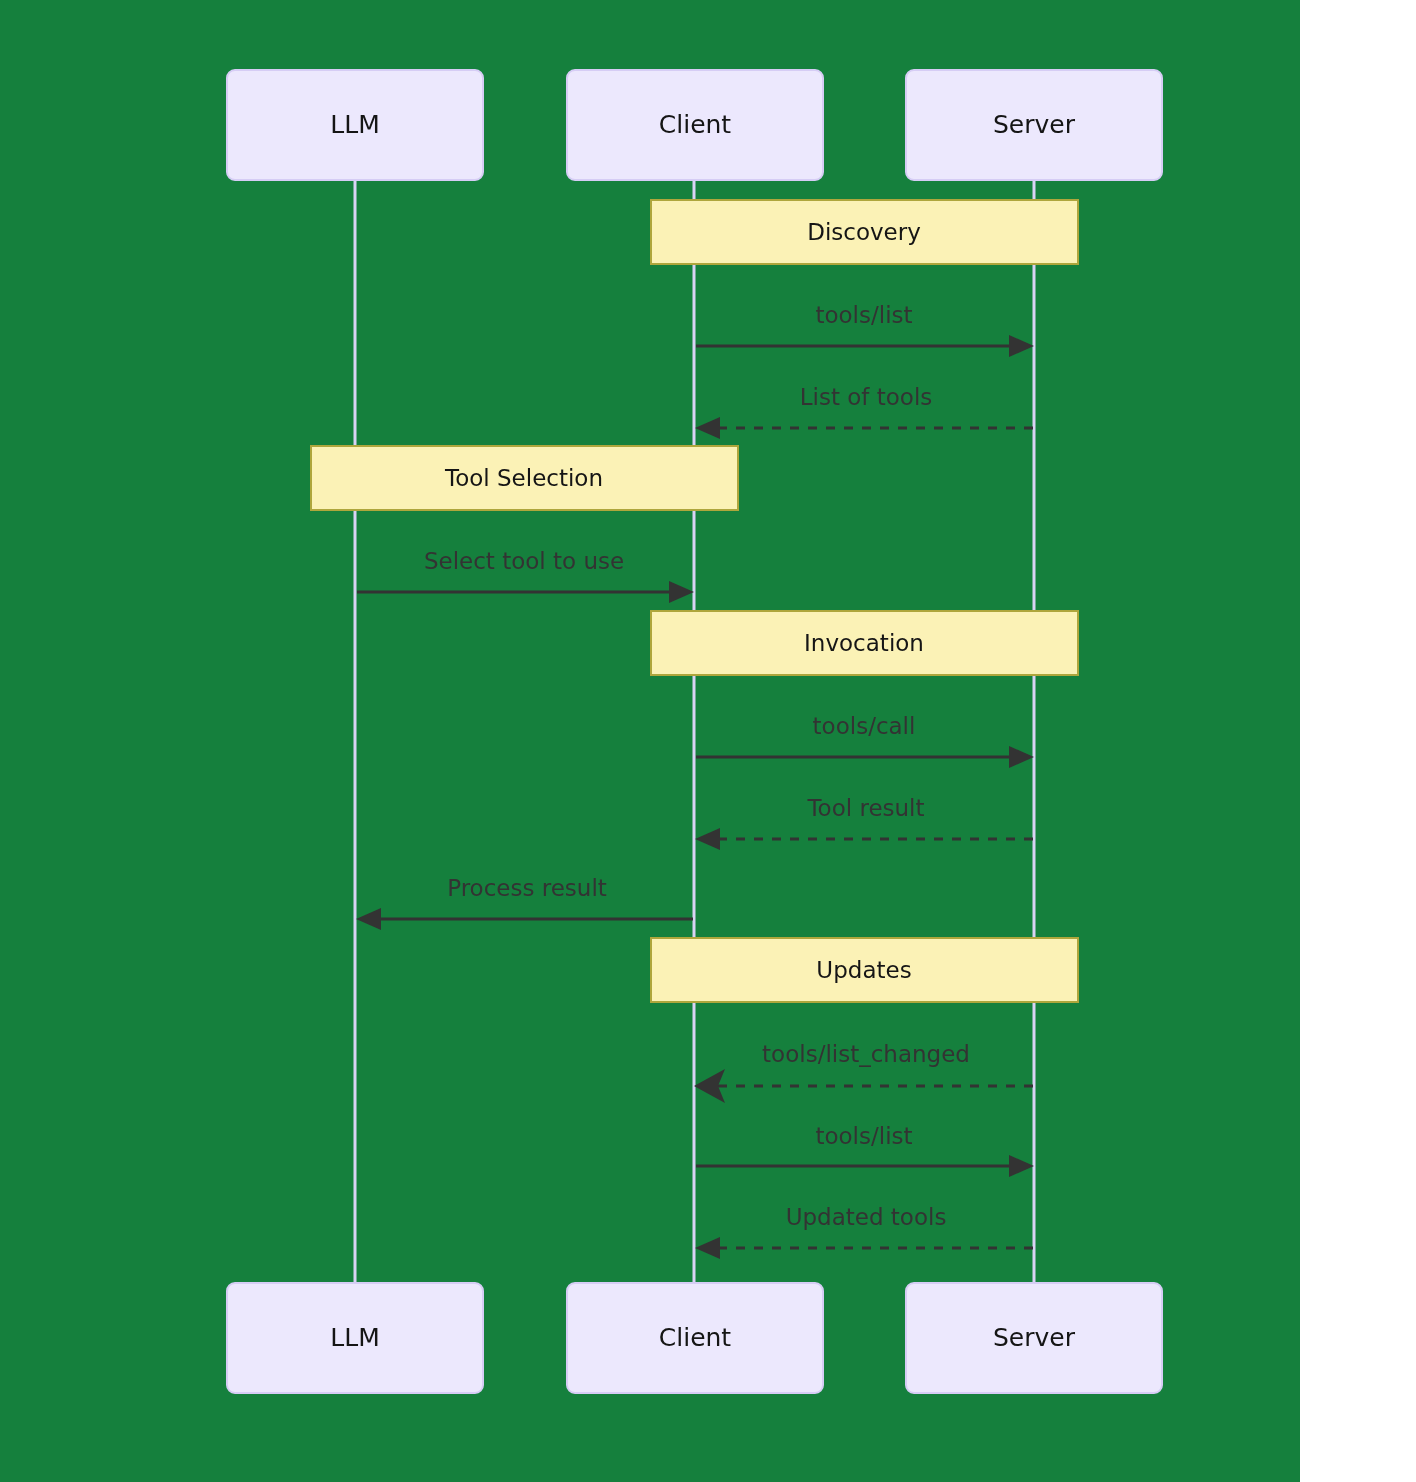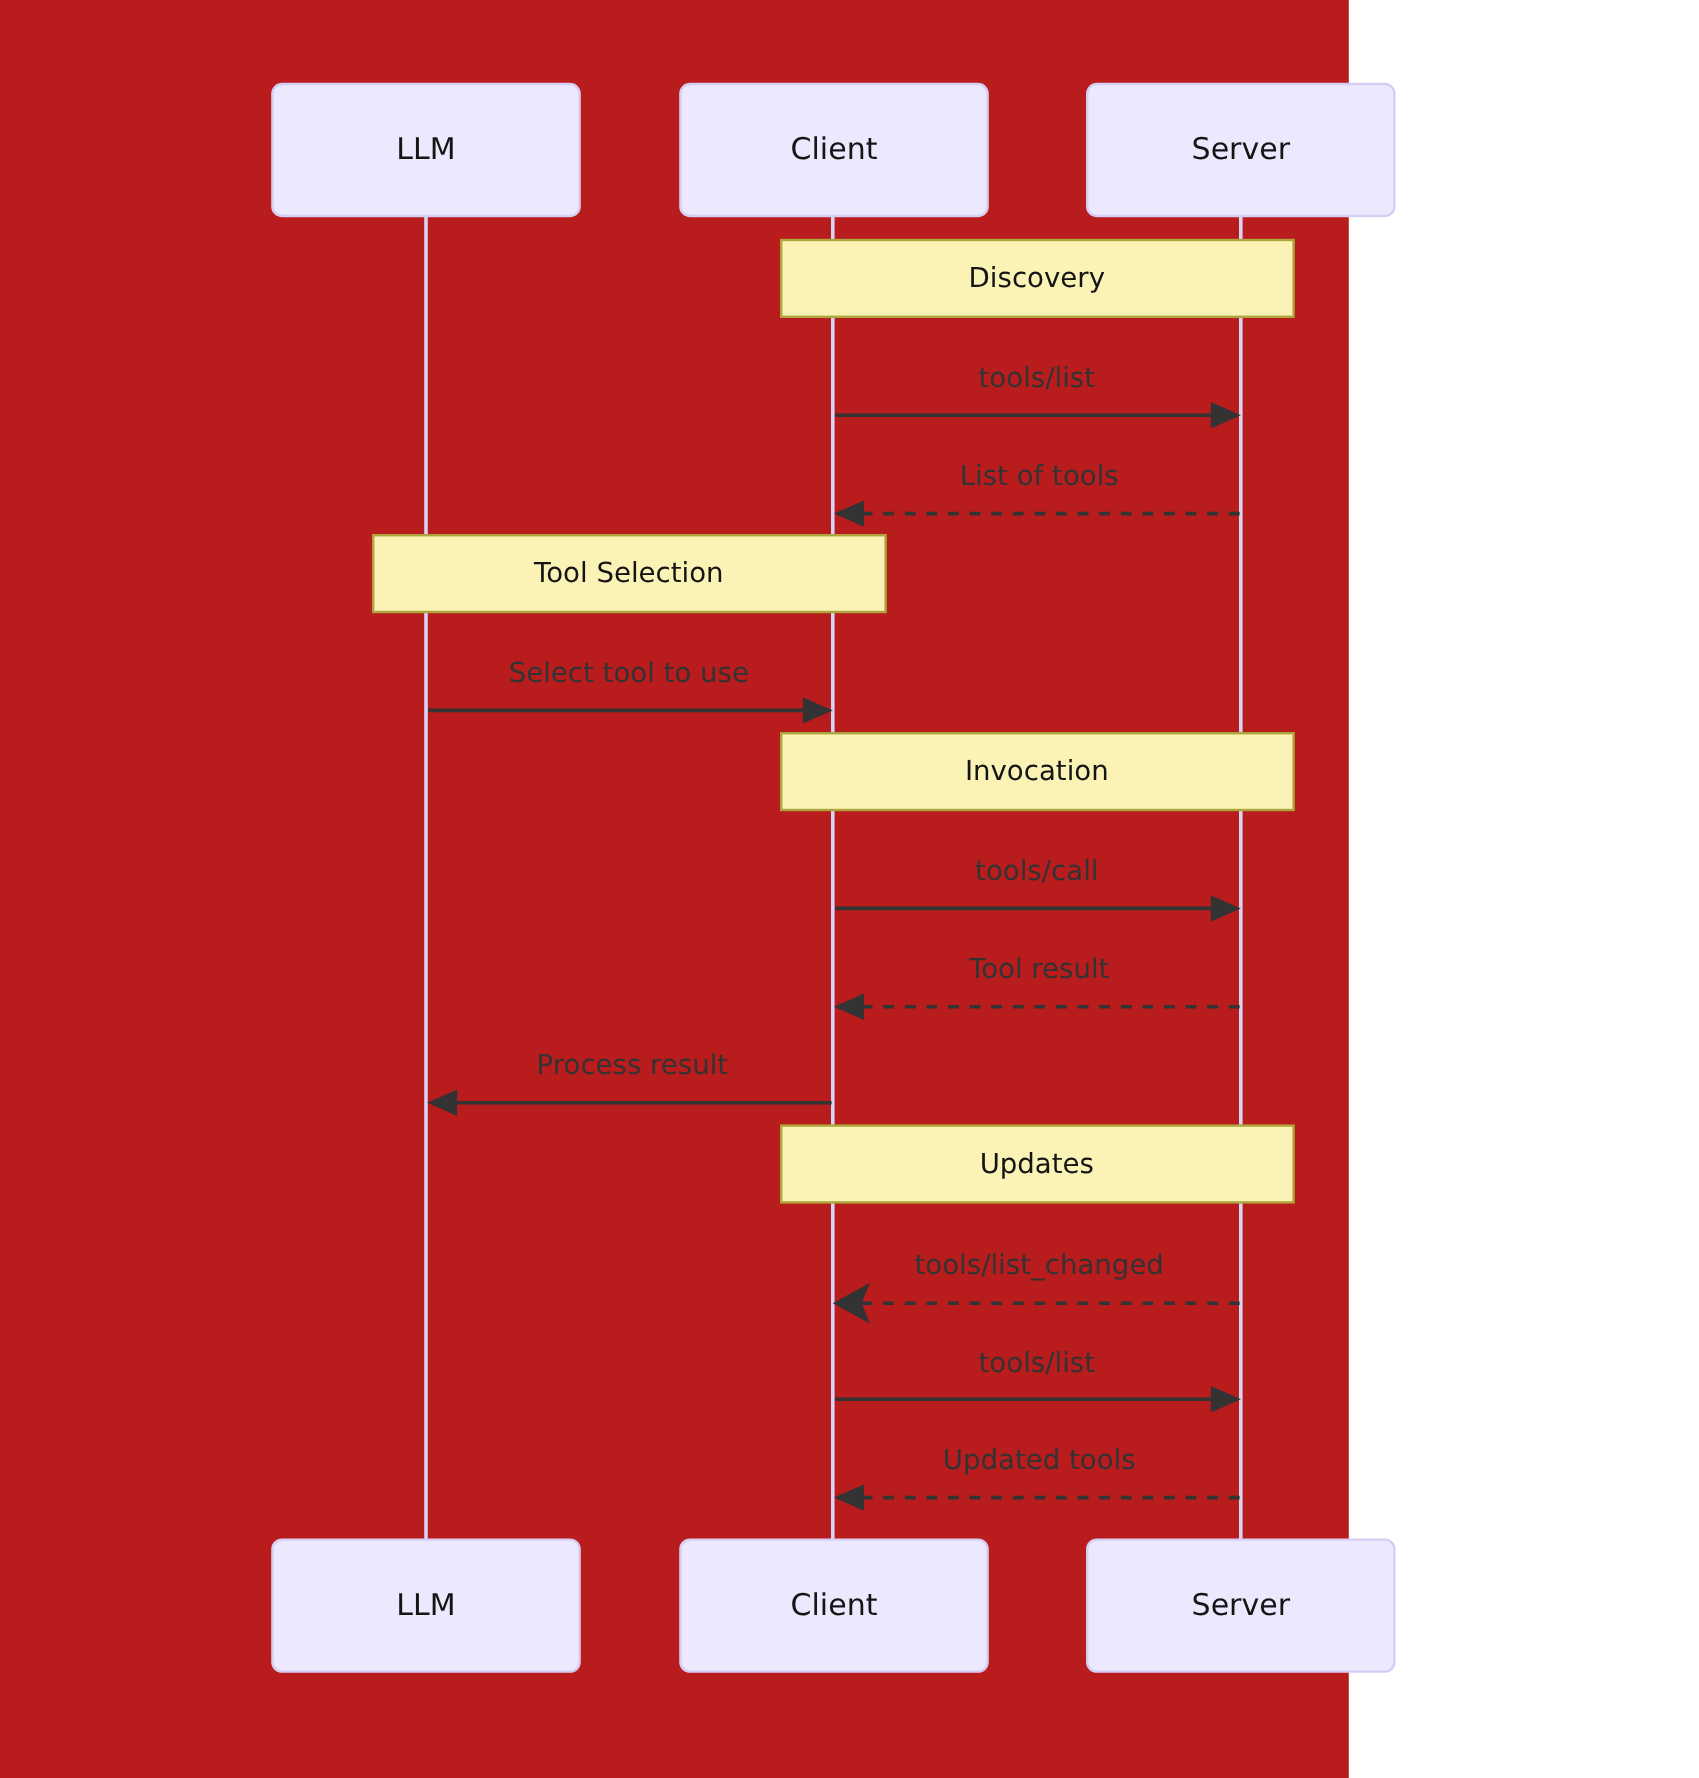--- a/index.html
+++ b/index.html
@@ -8,23 +8,23 @@
     background: #ffffff;
   }
   body {
     width: 1416px;
     height: 1482px;
     font-family: "DejaVu Sans", sans-serif;
     overflow: hidden;
   }
   #diagram-root {
     position: relative;
-    width: 1124px;
+    width: 1300px;
     height: 1482px;
-    background: #b91c1c;
+    background: #15803d;
   }
   svg#sequence-diagram {
     display: block;
     width: 1416px;
     height: 1482px;
   }
   .actor-box {
     fill: #ECE8FD;
     stroke: #D6CDF5;
     stroke-width: 2px;

